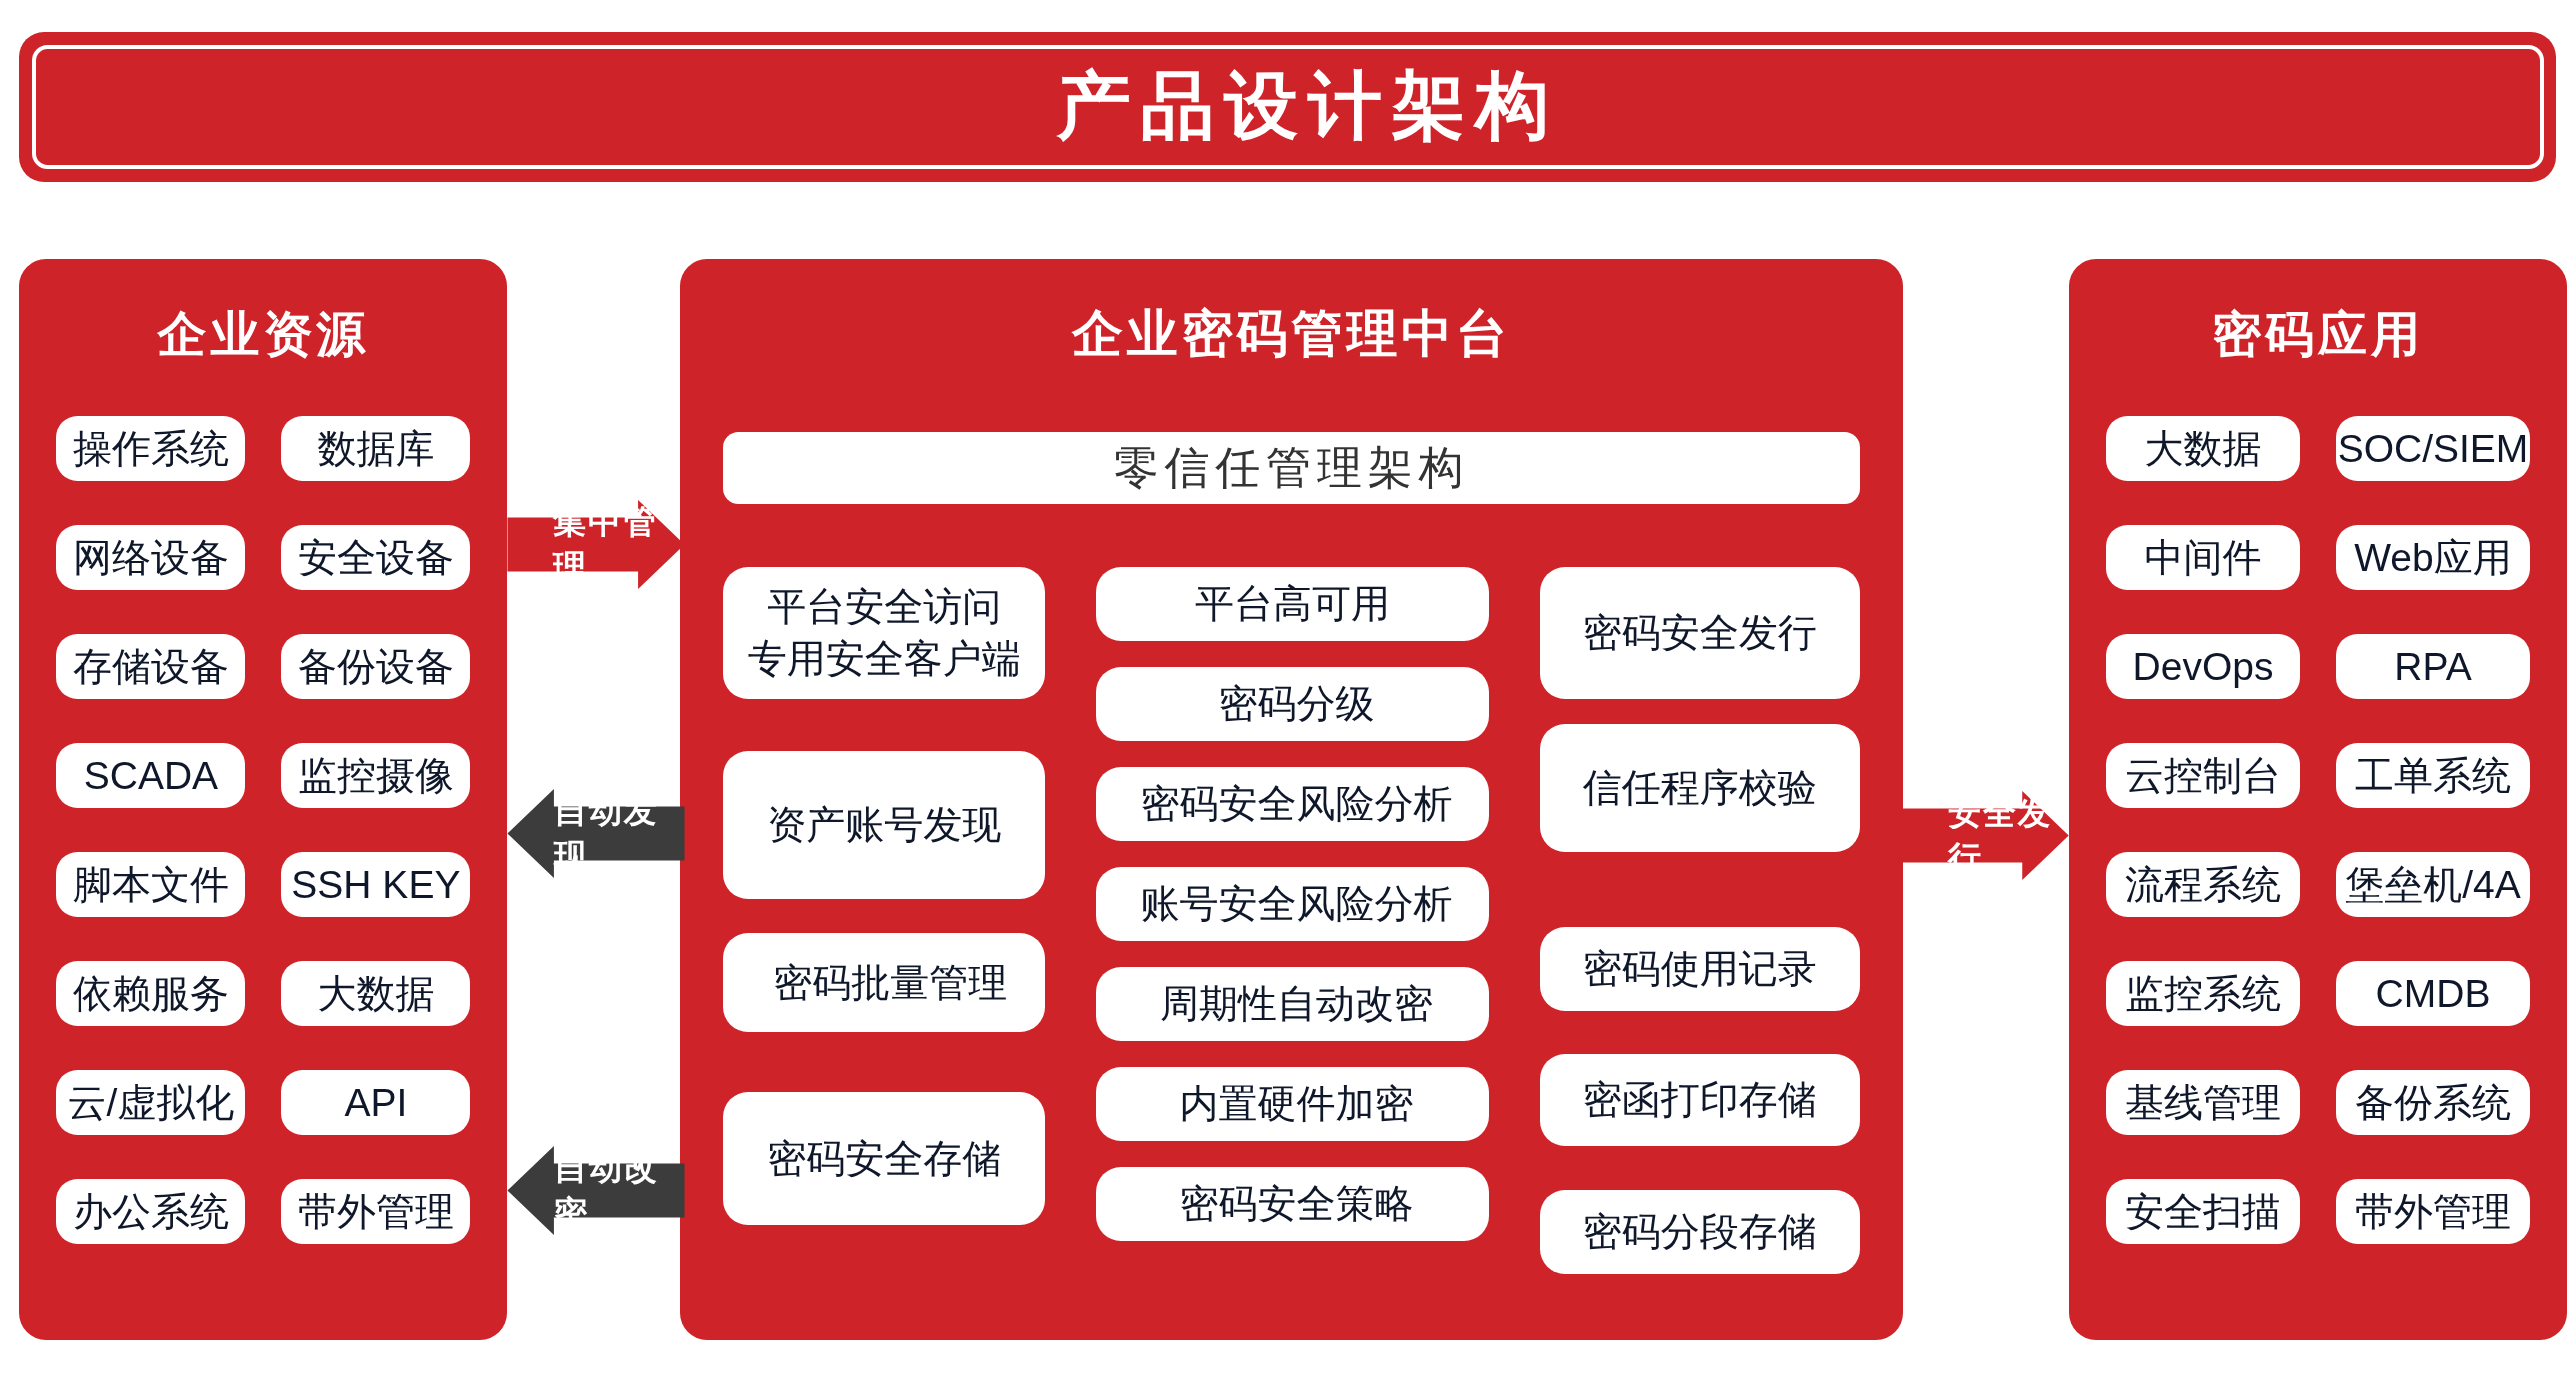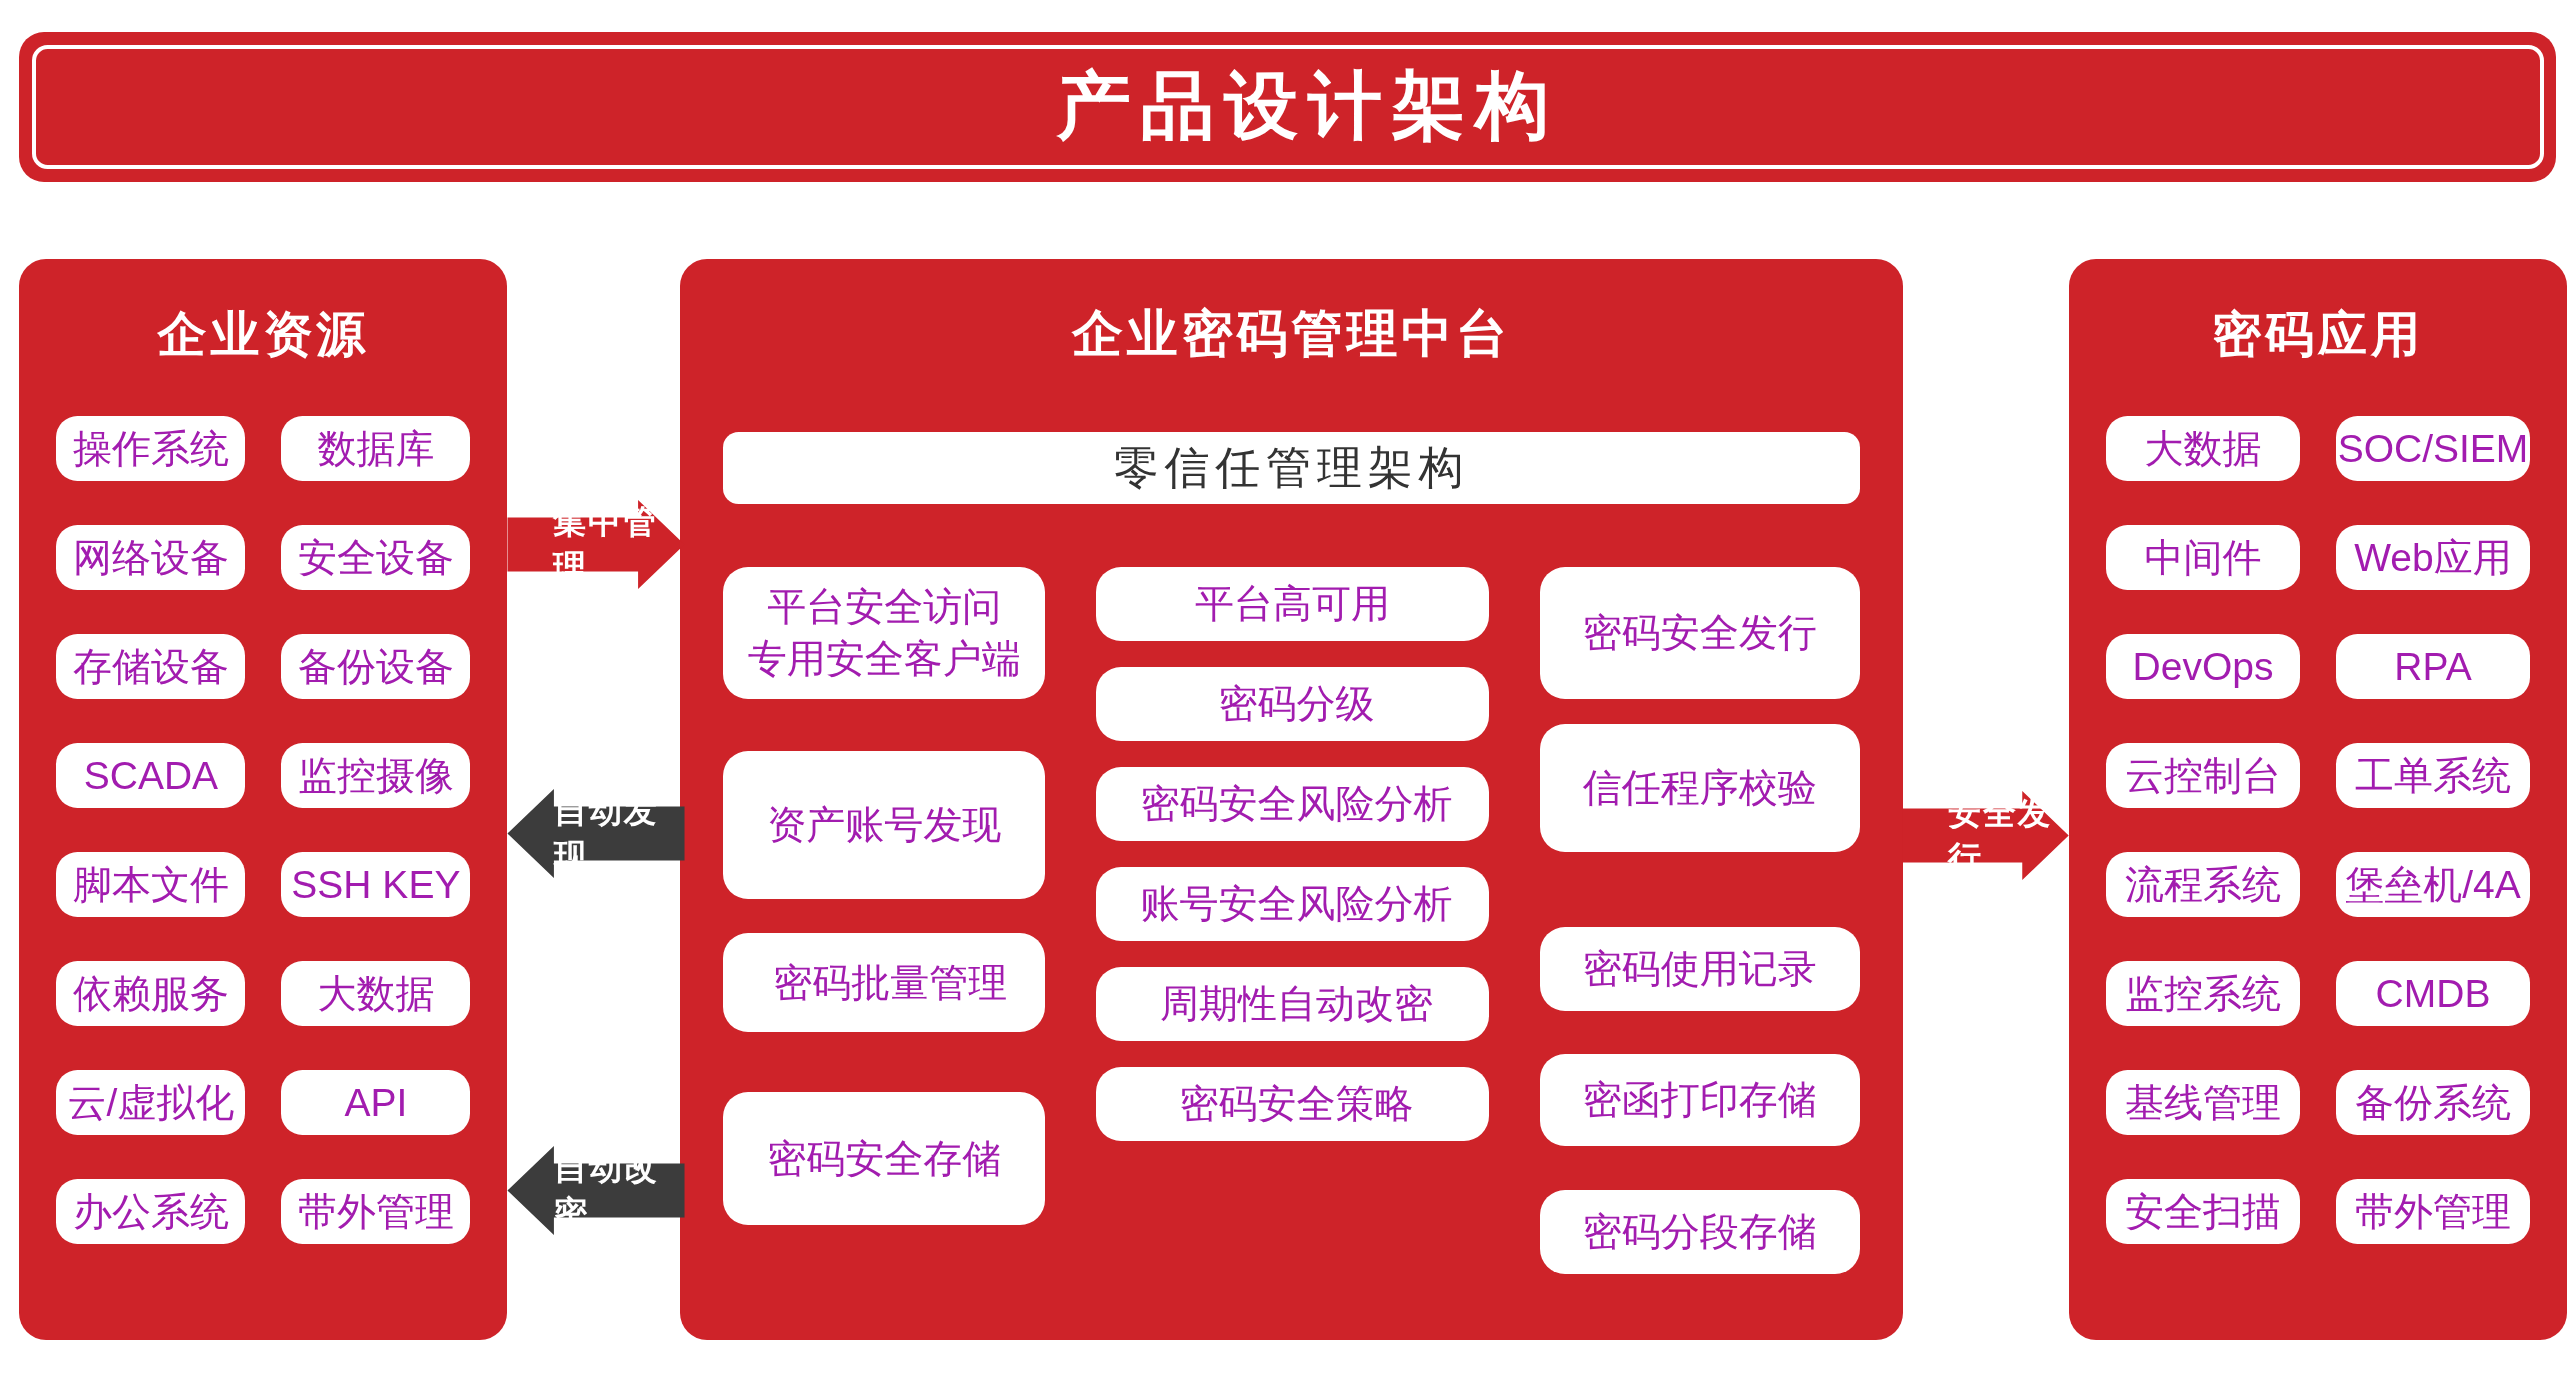--- a/index.html
+++ b/index.html
@@ -17,21 +17,21 @@
   .panel{position:absolute;top:259px;height:1081px;background:#ce2329;border-radius:27px;}
   #left-panel{left:19.4px;width:488px;}
   #center-panel{left:680px;width:1223px;}
   #right-panel{left:2069px;width:498px;}
   .panel-title{margin-top:47px;text-align:center;color:#ffffff;font-weight:bold;
           font-size:49px;line-height:56px;letter-spacing:3.9px;}
   #center-panel .panel-title{font-size:51px;}
 
   
   .wbox{background:#ffffff;border-radius:23px;display:flex;align-items:center;justify-content:center;
-        color:#a21caf;font-size:39px;text-align:center;}
+        color:#0f172a;font-size:39px;text-align:center;}
 
   
   .side-grid{display:grid;grid-template-columns:repeat(2,1fr);column-gap:36px;row-gap:44px;
         padding:0 37px;margin-top:54px;}
   .side-grid .wbox{height:65px;border-radius:21.4px;}
 
   
   .zt-bar{margin:70px 43px 0;height:72px;background:#ffffff;border-radius:15.6px;
         display:flex;align-items:center;justify-content:center;font-size:45px;color:#333333;letter-spacing:5.8px;}
   .center-cols{display:flex;margin:63px 43px 0;gap:51px;}
@@ -114,20 +114,21 @@
         <div class="wbox c1-b2">资产账号发现</div>
         <div class="wbox c1-b3">密码批量管理</div>
         <div class="wbox c1-b4">密码安全存储</div>
       </div>
       <div class="ccol ccol-2">
         <div class="wbox c2-b">平台高可用</div>
         <div class="wbox c2-b">密码分级</div>
         <div class="wbox c2-b">密码安全风险分析</div>
         <div class="wbox c2-b">账号安全风险分析</div>
         <div class="wbox c2-b">周期性自动改密</div>
+        <div class="wbox c2-b">内置硬件加密</div>
         <div class="wbox c2-b">密码安全策略</div>
       </div>
       <div class="ccol ccol-3">
         <div class="wbox c3-b1">密码安全发行</div>
         <div class="wbox c3-b2">信任程序校验</div>
         <div class="wbox c3-b3">密码使用记录</div>
         <div class="wbox c3-b4">密函打印存储</div>
         <div class="wbox c3-b5">密码分段存储</div>
       </div>
     </div>

